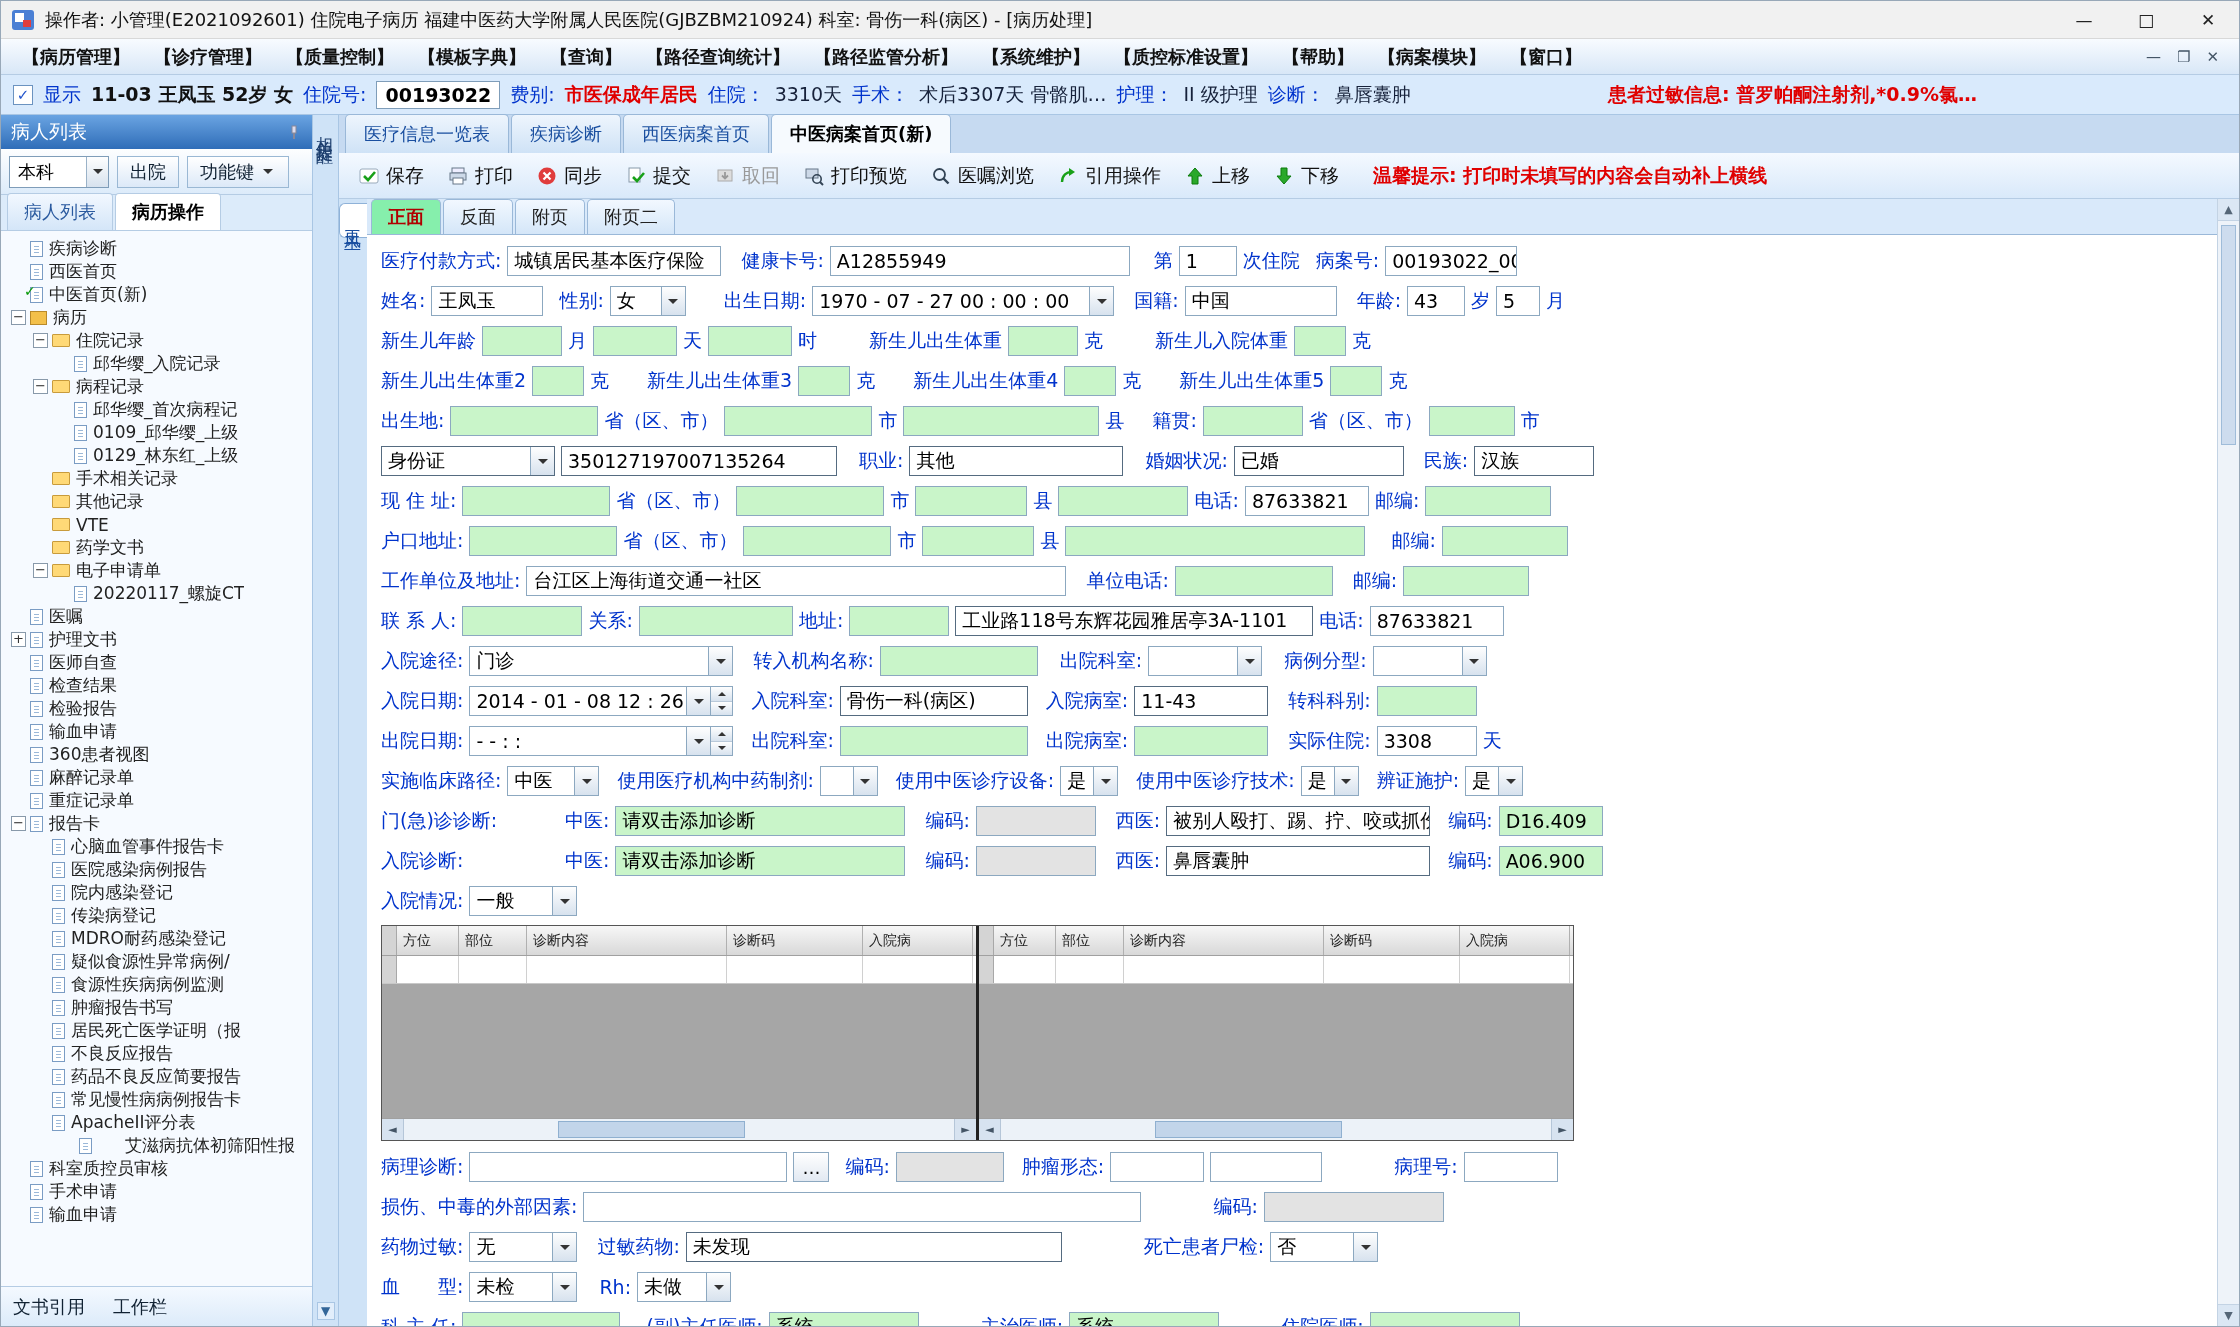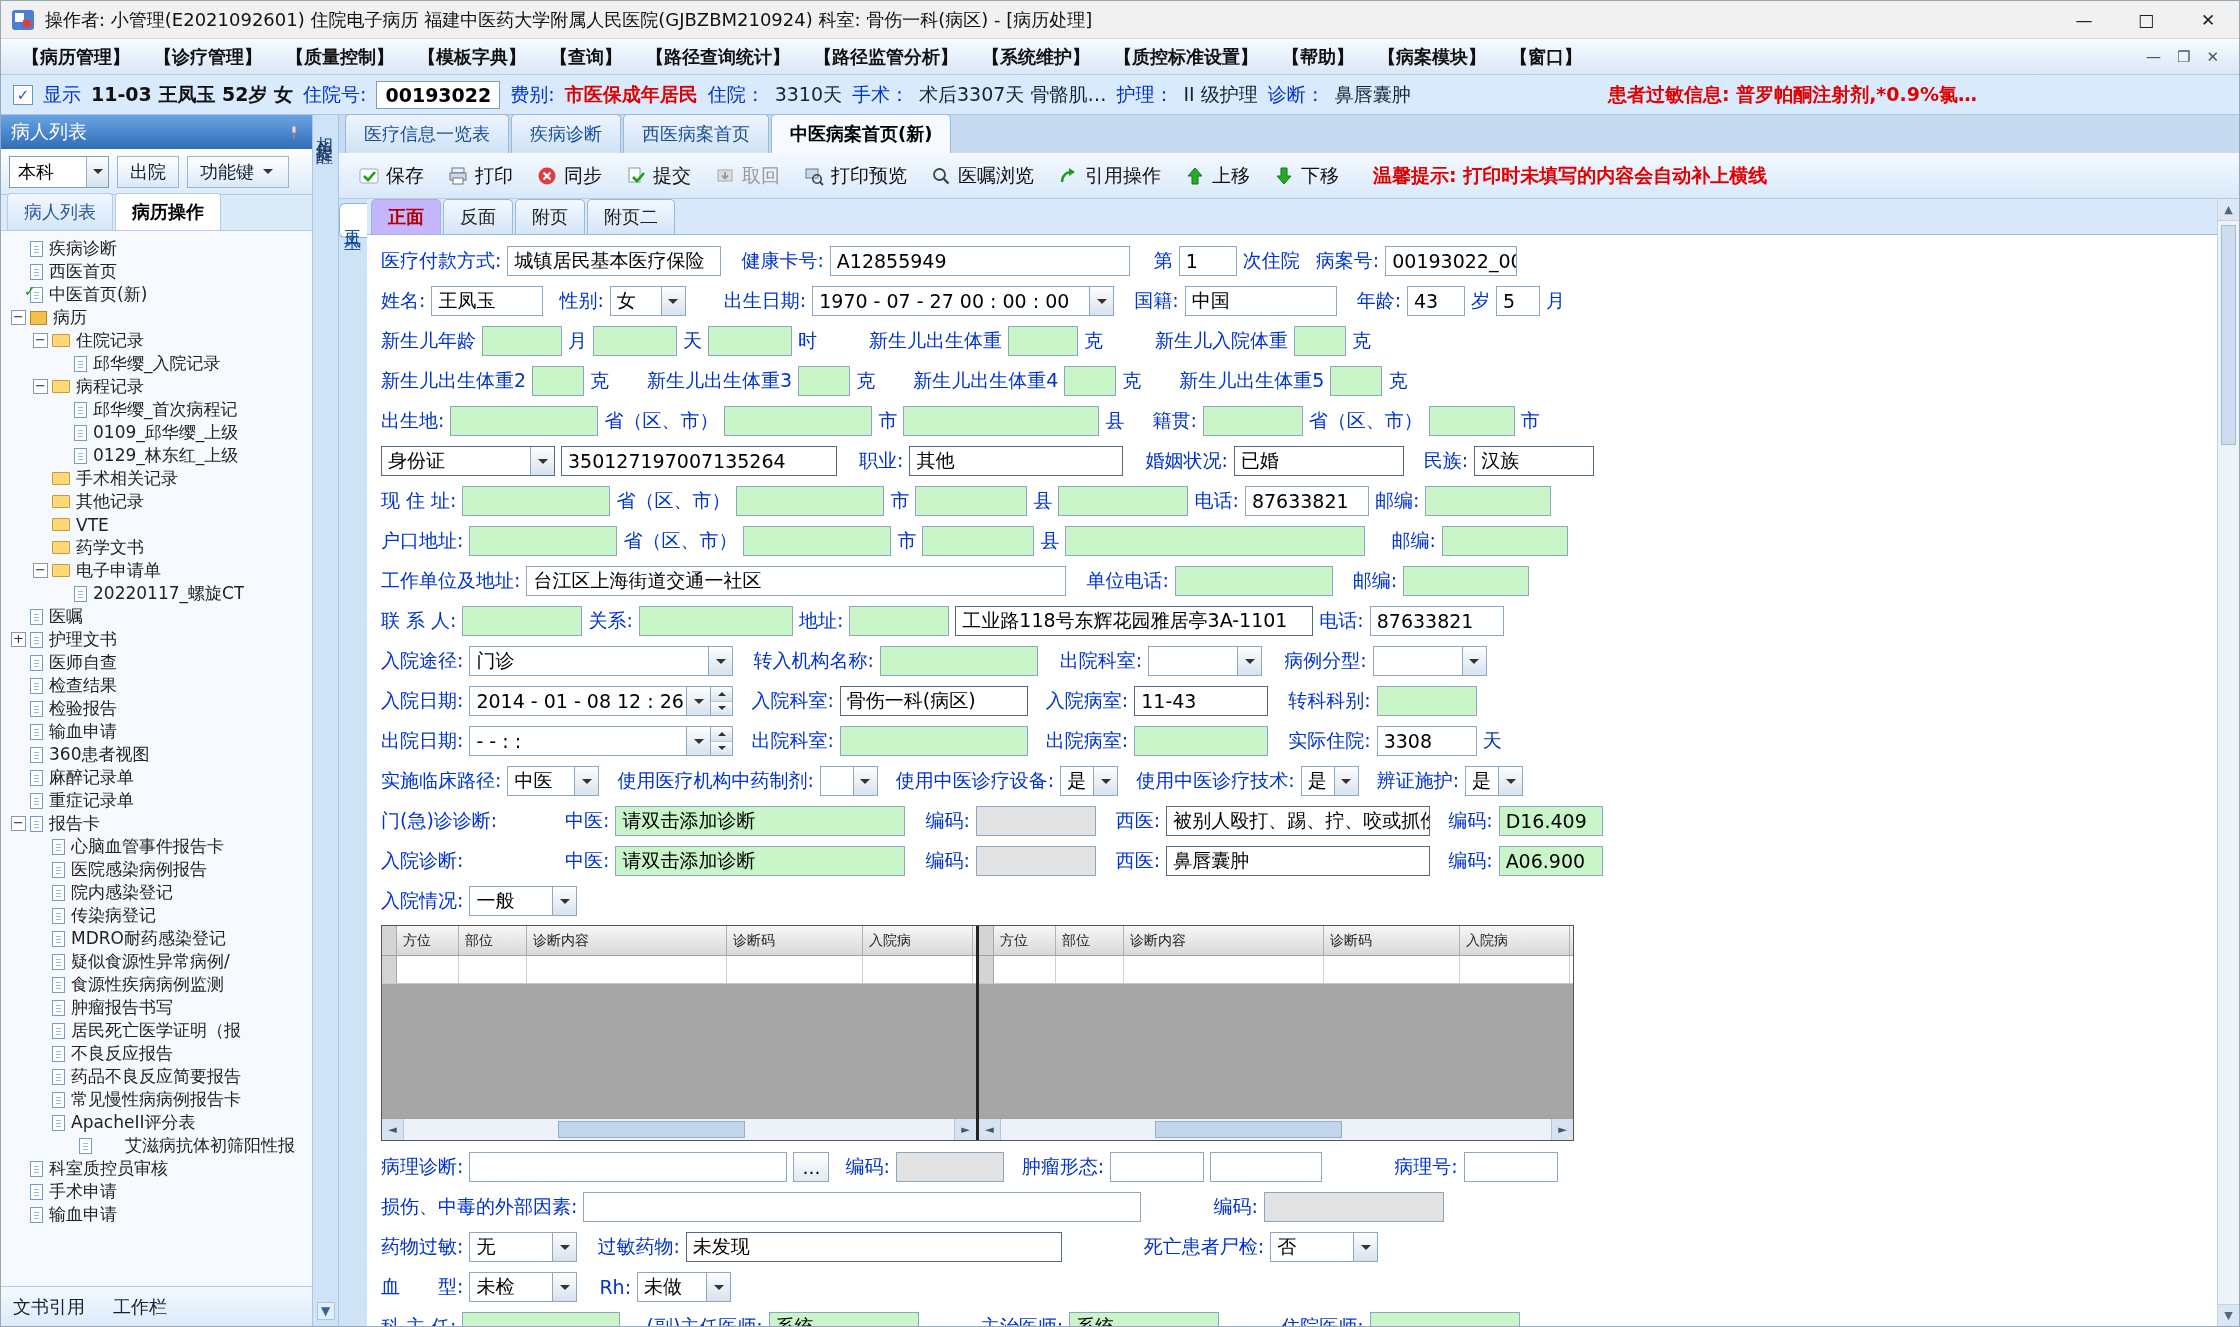--- a/index.html
+++ b/index.html
@@ -66,21 +66,21 @@
 .tbtn{display:flex;align-items:center;gap:7px;font-size:19px;color:#111;padding:6px 10px;white-space:nowrap;}
 .tbtn.disabled{color:#999;}
 .tico-box{display:flex;align-items:center;}
 .tb-tip{color:#e00000;font-size:19px;font-weight:700;margin-left:20px;white-space:nowrap;}
 .docrow{flex:1;display:flex;min-height:0;}
 .ptab-strip{width:28px;flex:none;background:#cfe3f7;display:flex;flex-direction:column;align-items:flex-end;padding-top:4px;}
 .ptab{writing-mode:vertical-rl;background:#ffffff;border:1px solid #8fb2d8;border-right:none;border-radius:6px 0 0 6px;color:#1a4fa0;font-size:17px;letter-spacing:3px;padding:12px 2px;}
 .doccol{flex:1;display:flex;flex-direction:column;min-width:0;min-height:0;}
 .subtabs{height:36px;flex:none;display:flex;align-items:flex-end;background:#d9e9fa;padding:2px 2px 0 4px;gap:2px;border-bottom:1px solid #9ab8d8;}
 .stab{padding:5px 16px;font-size:18px;color:#222;background:linear-gradient(#f2f8ff,#d4e6f8);border:1px solid #9ab8d8;border-bottom:none;border-radius:5px 5px 0 0;}
-.stab.active{background:#c4b5fd;color:#b00000;font-weight:700;}
+.stab.active{background:#86efac;color:#b00000;font-weight:700;}
 .formarea{flex:1;background:#fff;overflow:hidden;padding:6px 0 0 14px;}
 .frow{display:flex;align-items:center;height:40px;column-gap:6px;white-space:nowrap;}
 .flabel{color:#0033cc;font-size:19px;flex:none;}
 .fgap{flex:none;}
 .fin{height:30px;border:1px solid #8ca8c0;background:#fff;display:flex;align-items:center;padding:0 6px;font-size:19px;color:#000;flex:none;overflow:hidden;}
 .fin.bg-g{background:#c9f5c9;}
 .fin.bg-y{background:#e3e3e3;}
 .fin.st,.fsel.st{border-color:#556b80;}
 .fsel{height:30px;border:1px solid #8ca8c0;background:#fff;display:flex;align-items:center;flex:none;overflow:hidden;}
 .fsel .val{flex:1;padding:0 6px;font-size:19px;color:#000;overflow:hidden;white-space:nowrap;}

